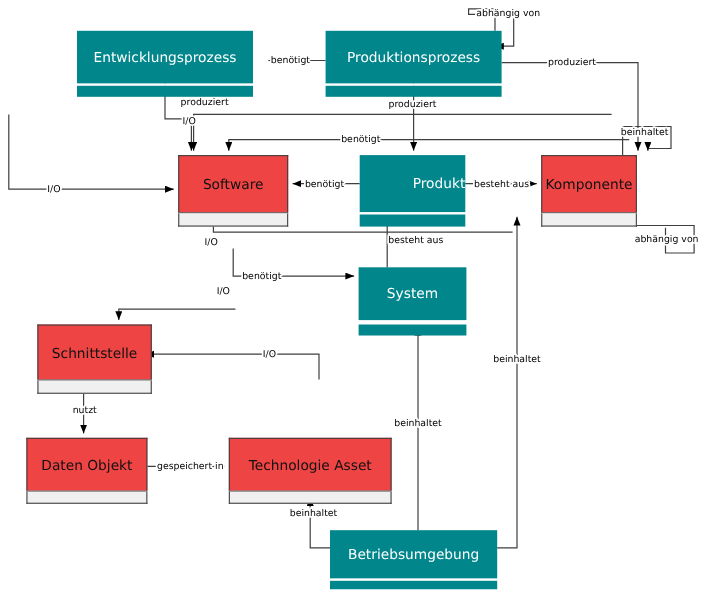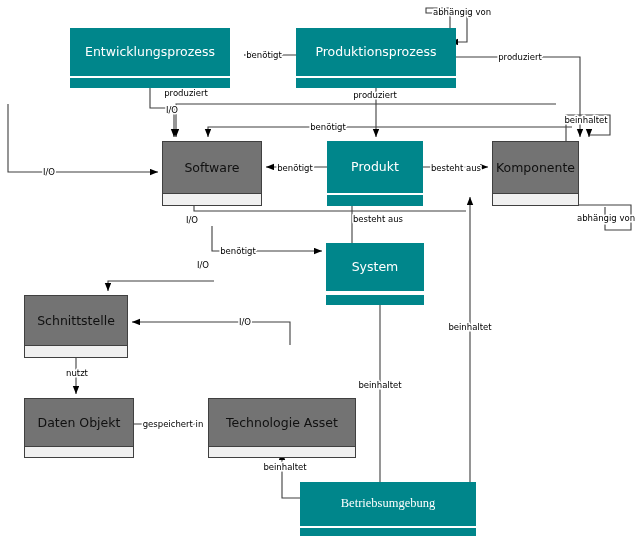--- a/index.html
+++ b/index.html
@@ -9,21 +9,21 @@
   .edge-line{stroke:#3f3f3f;stroke-width:1.1;fill:none;}
   .edge-head{fill:#000000;}
   .edge-label{font-family:"DejaVu Sans","Liberation Sans",sans-serif;font-size:8.5px;fill:#000000;}
   .node{position:absolute;box-sizing:border-box;}
   .node .body{box-sizing:border-box;display:flex;align-items:center;justify-content:center;width:100%;height:100%;}
   .node .title{font-size:12.5px;line-height:1.1;text-align:center;white-space:nowrap;}
   .node.teal .body{background:#00868B;border:none;}
   .node.teal .title{color:#ffffff;}
   .node.teal .sep{position:absolute;left:0;width:100%;height:2px;background:#ffffff;}
   .node.teal .foot{position:absolute;left:0;width:100%;background:#00868B;}
-  .node.plain .body{background:#737373;border:1.2px solid #404040;border-bottom:none;}
+  .node.plain .body{background:#ef4444;border:1.2px solid #404040;border-bottom:none;}
   .node.plain .title{color:#101010;}
   .node.plain .sep{position:absolute;left:0;width:100%;height:1.2px;background:#404040;}
   .node.plain .foot{position:absolute;left:0;width:100%;background:#f0f0f0;border:1.2px solid #404040;border-top:none;box-sizing:border-box;}
 </style>
 </head>
 <body>
 
 <div id="canvas">
 
   <svg id="edges" viewBox="0 0 642 536">
@@ -98,62 +98,62 @@
         <div class="foot" style="top: 50px; height: 10px;"></div>
       </div>
       <div class="node plain" style="left: 162px; top: 141px; width: 100px; height: 65px;">
         <div class="body" style="height: 52px;">
           <div class="title">Software</div>
         </div>
         <div class="sep" style="top: 52px;"></div>
         <div class="foot" style="top: 53.2px; height: 11.8px;"></div>
       </div>
       <div class="node teal" style="left: 327px; top: 141px; width: 96px; height: 65px;">
-        <div class="body" style="height: 52px;">
+        <div class="body" style="height: 52px; justify-content: flex-end;">
           <div class="title">Produkt</div>
         </div>
         <div class="sep" style="top: 52px;"></div>
         <div class="foot" style="top: 54px; height: 11px;"></div>
       </div>
       <div class="node plain" style="left: 492px; top: 141px; width: 87px; height: 65px;">
         <div class="body" style="height: 52px;">
           <div class="title">Komponente</div>
         </div>
         <div class="sep" style="top: 52px;"></div>
         <div class="foot" style="top: 53.2px; height: 11.8px;"></div>
       </div>
       <div class="node teal" style="left: 326px; top: 243px; width: 98px; height: 62px;">
         <div class="body" style="height: 48px;">
           <div class="title">System</div>
         </div>
         <div class="sep" style="top: 50px;"></div>
         <div class="foot" style="top: 52px; height: 10px;"></div>
       </div>
-      <div class="node plain" style="left: 24px; top: 295px; width: 104px; height: 63px; border-radius: 15px;">
+      <div class="node plain" style="left: 34px; top: 295px; width: 104px; height: 63px; border-radius: 15px;">
         <div class="body" style="height: 50px;">
           <div class="title">Schnittstelle</div>
         </div>
         <div class="sep" style="top: 50px;"></div>
         <div class="foot" style="top: 51.2px; height: 11.8px;"></div>
       </div>
       <div class="node plain" style="left: 24px; top: 398px; width: 110px; height: 72px;">
         <div class="body" style="height: 48px;">
           <div class="title">Daten Objekt</div>
         </div>
         <div class="sep" style="top: 48px;"></div>
         <div class="foot" style="top: 49.2px; height: 10.8px;"></div>
       </div>
       <div class="node plain" style="left: 208px; top: 398px; width: 148px; height: 60px;">
         <div class="body" style="height: 48px;">
           <div class="title">Technologie Asset</div>
         </div>
         <div class="sep" style="top: 48px;"></div>
         <div class="foot" style="top: 49.2px; height: 10.8px;"></div>
       </div>
-      <div class="node teal" style="left: 300px; top: 482px; width: 176px; height: 55px; font-family: Liberation Serif, serif;">
+      <div class="node teal" style="left: 300px; top: 482px; width: 152px; height: 55px;">
         <div class="body" style="height: 44px;">
           <div class="title">Betriebsumgebung</div>
         </div>
         <div class="sep" style="top: 44px;"></div>
         <div class="foot" style="top: 46px; height: 9px;"></div>
       </div>
     </div>
 
 </div>
 

